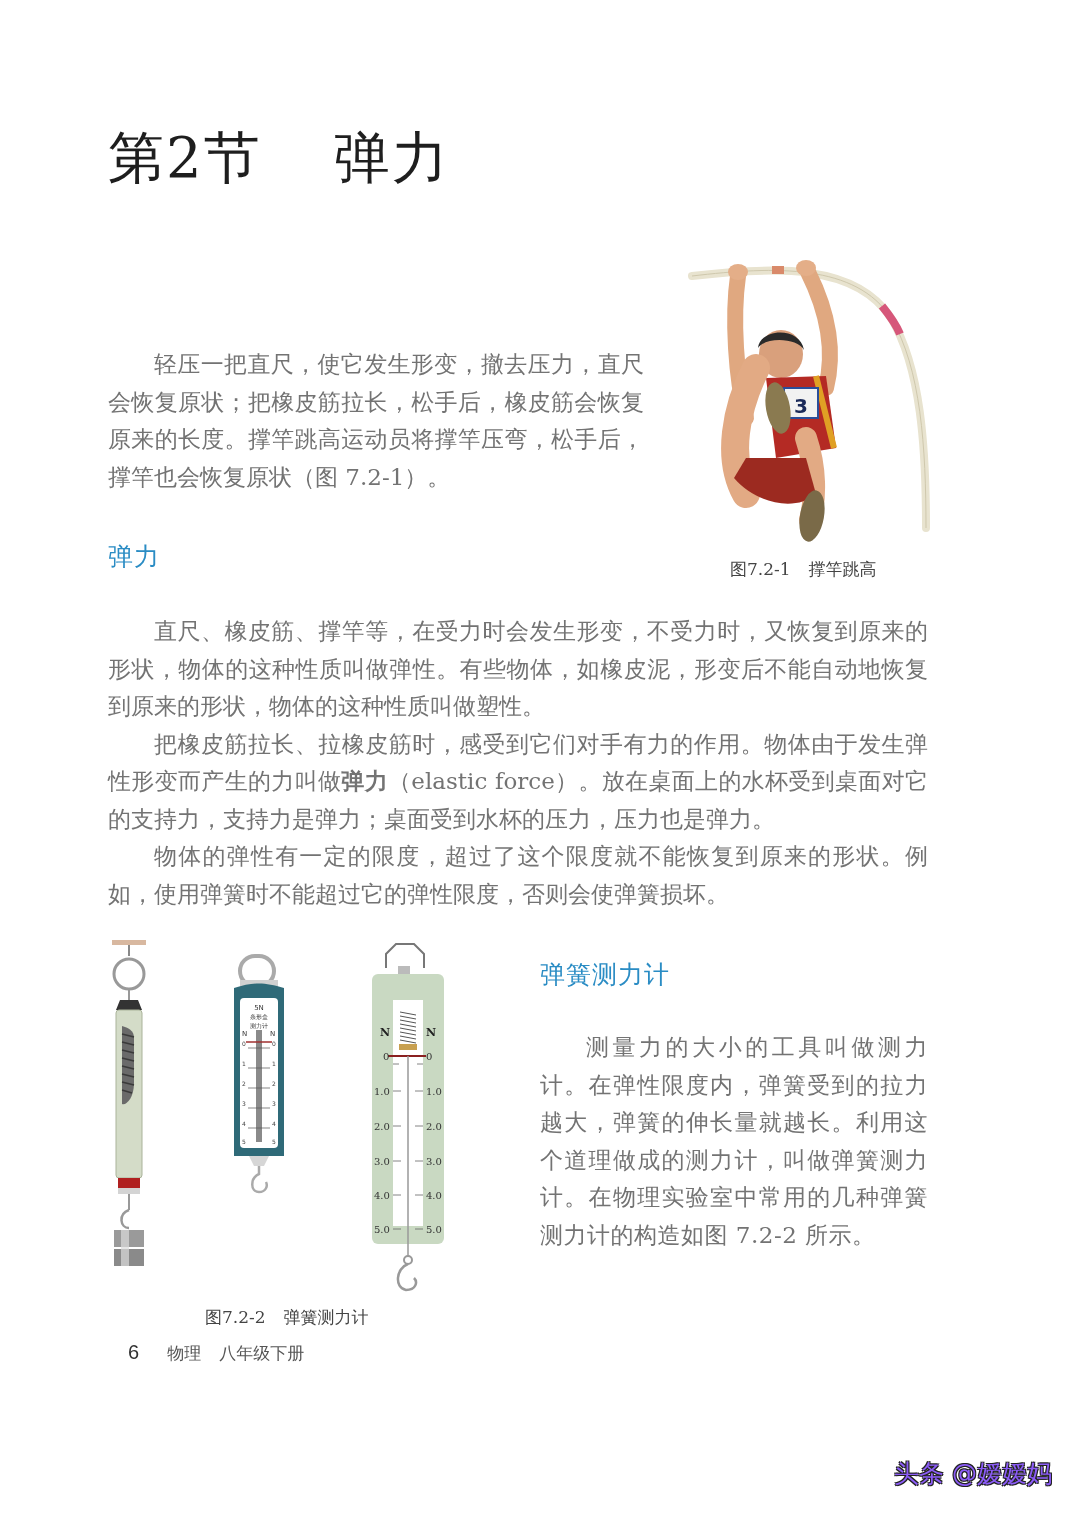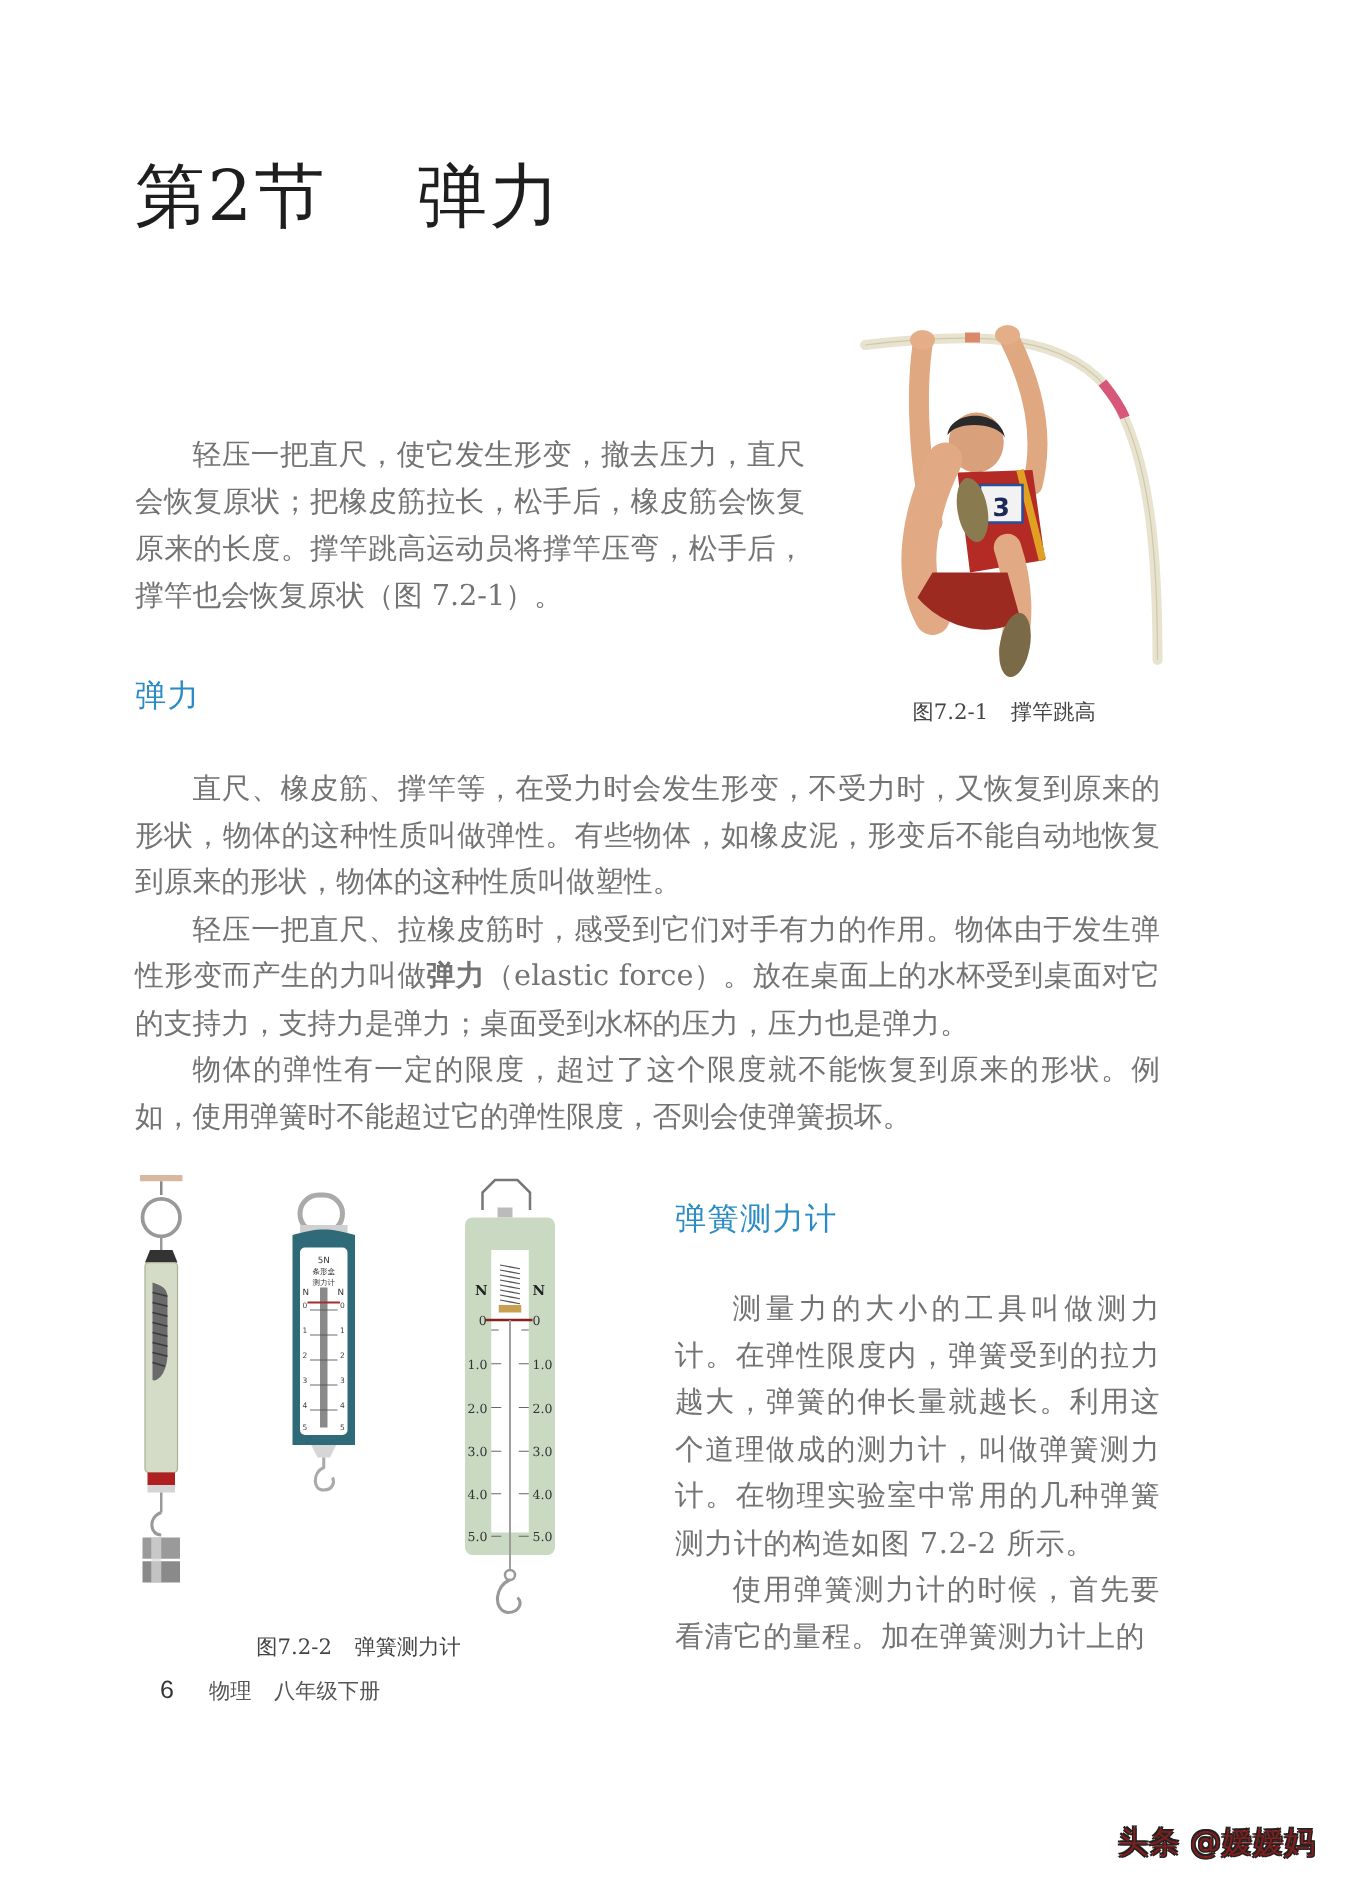--- a/index.html
+++ b/index.html
@@ -10,21 +10,21 @@
     .title .gap { display: inline-block; width: 72px; }
     .para { font-size: 23px; line-height: 37.5px; color: #737373; text-align: justify; text-align-last: left; }
     .indent { text-indent: 2em; }
     .h2 { font-family: "DejaVu Sans", "Liberation Sans", sans-serif; font-size: 25px; color: #2a8cc4; letter-spacing: 1px; }
     .cap { font-size: 17px; color: #444; white-space: nowrap; }
     .cap .sp { display: inline-block; width: 18px; }
     b.kw { font-family: "DejaVu Sans", "Liberation Sans", sans-serif; font-weight: bold; }
     .footer { left: 108px; top: 1341px; font-size: 17px; color: #555; white-space: nowrap; margin-left: 20px; }
     .footer .num { font-family: "Liberation Sans", sans-serif; font-size: 20px; color: #333; margin-right: 28px; }
     .footer .sp { display: inline-block; width: 18px; }
-    .watermark { right: 28px; top: 1457px; font-family: "DejaVu Sans", "Liberation Sans", sans-serif; font-size: 25px; color: #7f1d1d;
+    .watermark { right: 28px; top: 1457px; font-family: "DejaVu Sans", "Liberation Sans", sans-serif; font-size: 25px; color: #8b5cf6;
       text-shadow: 1px 1px 0 #222, -1px -1px 0 #222, 1px -1px 0 #222, -1px 1px 0 #222; white-space: nowrap; }
   </style>
 </head>
 <body>
 
 <div class="abs title">
   <span>第2节</span><span class="gap"></span><span>弹力</span>
 </div>
 
 <p class="abs para indent" style="left:108px; top:346px; width:536px; margin:0;">轻压一把直尺，使它发生形变，撤去压力，直尺会恢复原状；把橡皮筋拉长，松手后，橡皮筋会恢复原来的长度。撑竿跳高运动员将撑竿压弯，松手后，撑竿也会恢复原状（图 7.2-1）。</p>
@@ -59,21 +59,21 @@
   </svg>
 </div>
 <div class="abs cap" style="left:730px; top:558px;">
   <span>图7.2-1</span><span class="sp"></span><span>撑竿跳高</span>
 </div>
 
 <div class="abs h2" style="left:108px; top:540px;">弹力</div>
 
 <div class="abs" style="left:108px; top:613px; width:820px;">
   <p class="para indent" style="margin:0;">直尺、橡皮筋、撑竿等，在受力时会发生形变，不受力时，又恢复到原来的形状，物体的这种性质叫做弹性。有些物体，如橡皮泥，形变后不能自动地恢复到原来的形状，物体的这种性质叫做塑性。</p>
-  <p class="para indent" style="margin:0;"><span>轻压一把直尺、拉橡皮筋时，感受到它们对手有力的作用。物体由于发生弹性形变而产生的力叫做</span><b class="kw">弹力</b><span>（elastic force）。放在桌面上的水杯受到桌面对它的支持力，支持力是弹力；桌面受到水杯的压力，压力也是弹力。</span></p>
+  <p class="para indent" style="margin:0;"><span>把橡皮筋拉长、拉橡皮筋时，感受到它们对手有力的作用。物体由于发生弹性形变而产生的力叫做</span><b class="kw">弹力</b><span>（elastic force）。放在桌面上的水杯受到桌面对它的支持力，支持力是弹力；桌面受到水杯的压力，压力也是弹力。</span></p>
   <p class="para indent" style="margin:0;">物体的弹性有一定的限度，超过了这个限度就不能恢复到原来的形状。例如，使用弹簧时不能超过它的弹性限度，否则会使弹簧损坏。</p>
 </div>
 
 <div class="abs" style="left:104px; top:938px; width:360px; height:360px;">
   <svg width="360" height="360" viewBox="0 0 360 360">
 
     <g>
       <rect x="8" y="2" width="34" height="5" fill="#d8b8a0"></rect>
       <line x1="25" y1="7" x2="25" y2="18" stroke="#888" stroke-width="2"></line>
       <circle cx="25" cy="36" r="15" fill="none" stroke="#999" stroke-width="3"></circle>
@@ -190,20 +190,19 @@
     </g>
   </svg>
 </div>
 <div class="abs cap" style="left:205px; top:1306px;">
   <span>图7.2-2</span><span class="sp"></span><span>弹簧测力计</span>
 </div>
 
 <div class="abs h2" style="left:540px; top:958px;">弹簧测力计</div>
 <div class="abs" style="left:540px; top:1029px; width:388px;">
   <p class="para indent" style="margin:0; letter-spacing:0.5px;">测量力的大小的工具叫做测力计。在弹性限度内，弹簧受到的拉力越大，弹簧的伸长量就越长。利用这个道理做成的测力计，叫做弹簧测力计。在物理实验室中常用的几种弹簧测力计的构造如图 7.2-2 所示。</p>
-  <p class="para indent" style="margin:0; letter-spacing:0.5px;">使用弹簧测力计的时候，首先要看清它的量程。加在弹簧测力计上的</p>
 </div>
 
 <div class="abs footer">
   <span class="num">6</span><span>物理</span><span class="sp"></span><span>八年级下册</span>
 </div>
 
 <div class="abs watermark">头条 @嫒嫒妈</div>
 
 </body></html>

